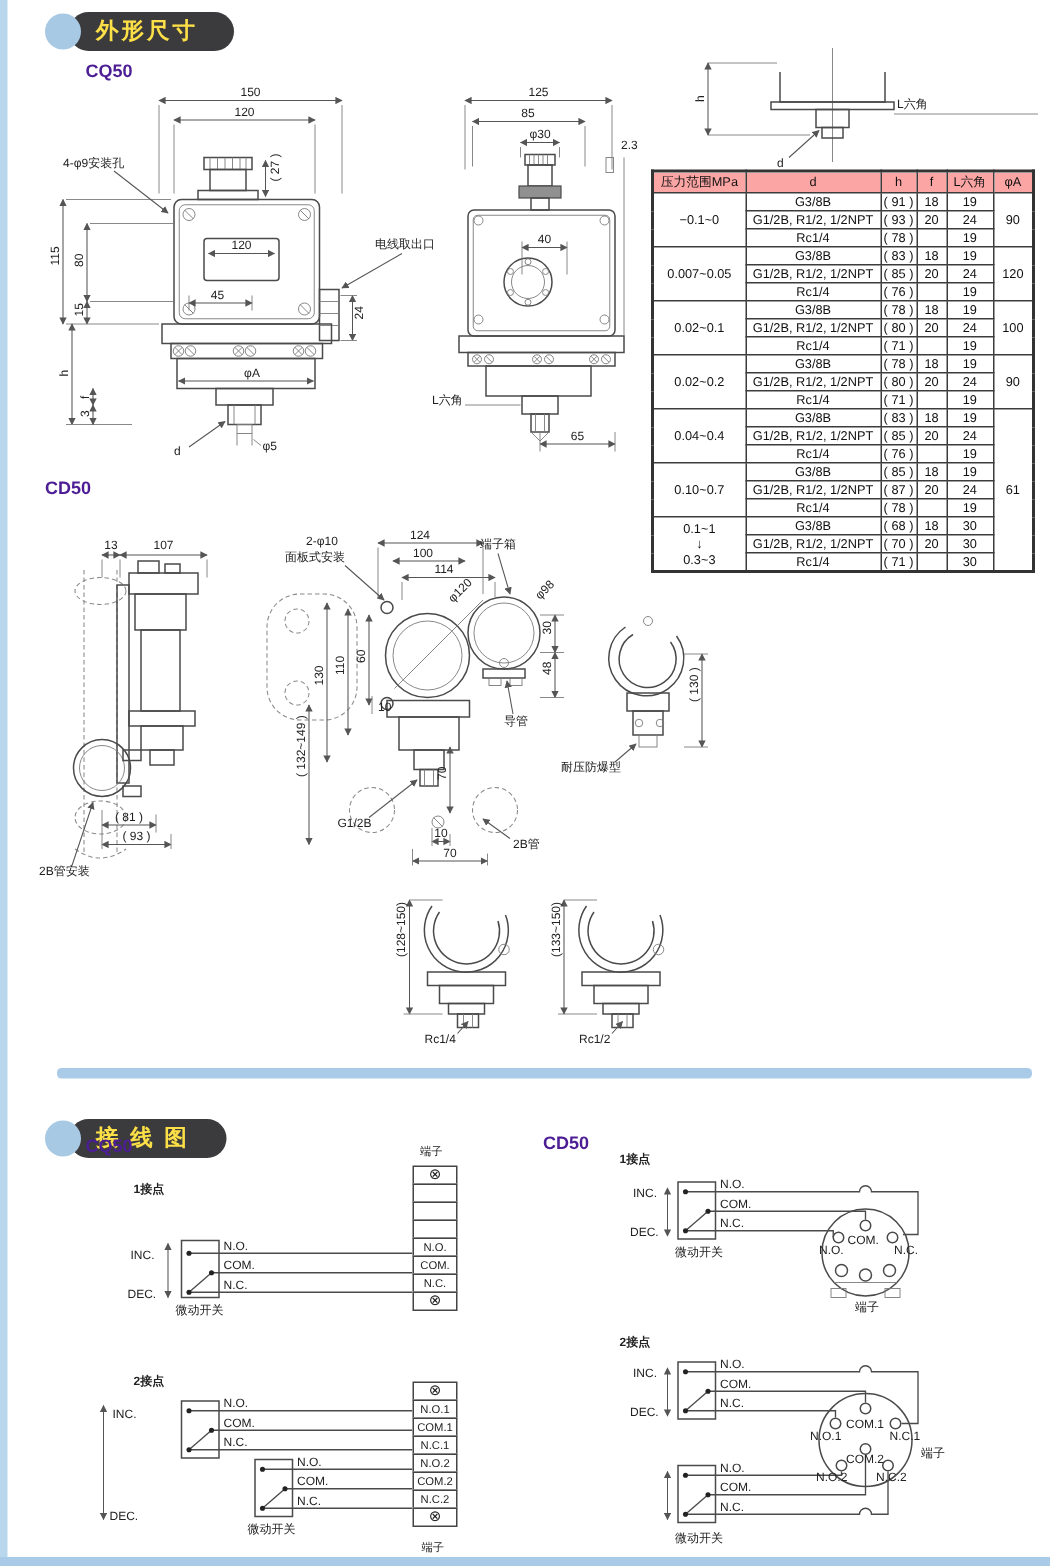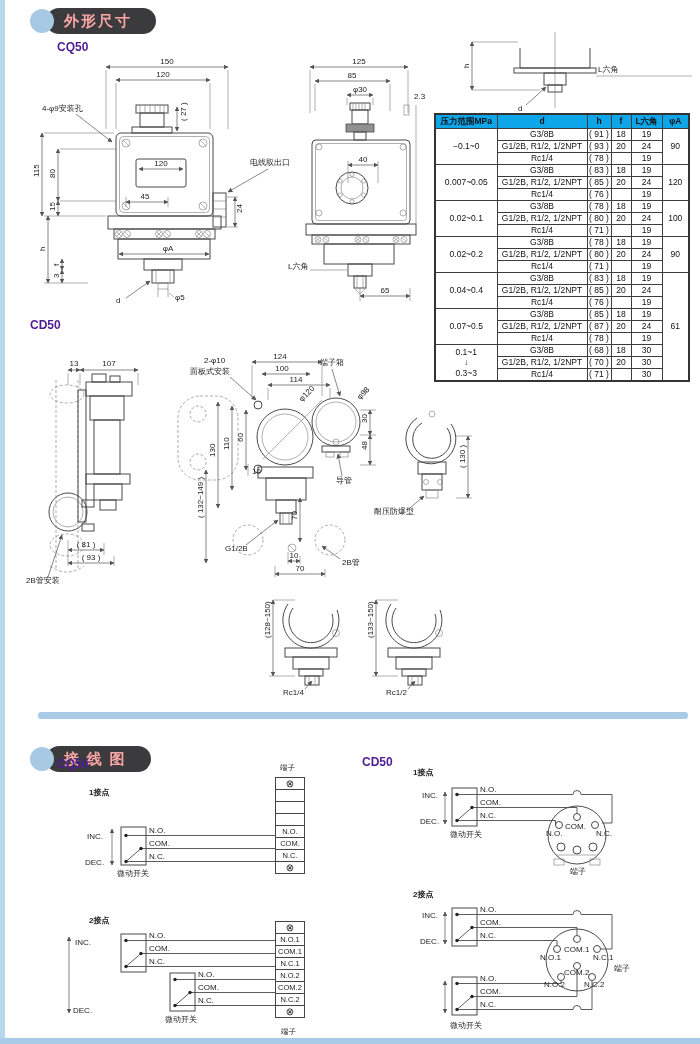--- a/index.html
+++ b/index.html
@@ -2,21 +2,21 @@
 <html><head>
 <meta charset="utf-8">
 <style>
   html,body{margin:0;padding:0;background:#e8eef4;}
   .page{position:relative;width:700px;height:1044px;background:#fff;overflow:hidden;
         font-family:"Liberation Sans",sans-serif;color:#222;}
   .edge-left{position:absolute;left:0;top:0;width:5px;height:100%;background:#b9d7ec;}
   .edge-bottom{position:absolute;left:0;bottom:0;width:100%;height:6px;background:#aacbe8;}
   .divider{position:absolute;left:38px;top:712px;width:650px;height:7px;background:#aacbe8;border-radius:3px;}
   .badge{position:absolute;height:26px;}
-  .badge .pill{display:inline-block;background:#3b3b3d;color:#fca5a5;font-weight:bold;font-size:15px;
+  .badge .pill{display:inline-block;background:#3b3b3d;color:#fde047;font-weight:bold;font-size:15px;
                line-height:26px;padding:0 24px 0 18px;border-radius:13px;letter-spacing:2px;}
   .badge .dot{position:absolute;left:-16px;top:1px;width:24px;height:24px;border-radius:50%;
               background:#a8c9e4;}
   .mlabel{position:absolute;font-size:12px;font-weight:bold;color:#4c1d95;}
   svg{position:absolute;overflow:visible;}
   .ln{stroke:#4a4a4a;stroke-width:1;fill:none;}
   .thin{stroke:#7a7a7a;stroke-width:0.6;fill:none;}
   .dash{stroke:#8a8a8a;stroke-width:0.7;fill:none;stroke-dasharray:3 2;}
   .dim{stroke:#555;stroke-width:0.7;fill:none;marker-start:url(#ah);marker-end:url(#ah);}
   .dimx{stroke:#555;stroke-width:0.7;fill:none;marker-end:url(#ah);}
@@ -24,21 +24,21 @@
   .nd{fill:#222;stroke:none;}
   text.t{font-size:8px;fill:#222;font-family:"Liberation Sans",sans-serif;}
   .tc{text-anchor:middle;}
   .f7{font-size:7px;}.f75{font-size:7.5px;}.f65{font-size:6.5px;}
   .bold{font-weight:bold;font-size:9px;}
   .grayfill{fill:#909090;stroke:#4a4a4a;stroke-width:0.8;}
   #dim-table{position:absolute;left:434px;top:113px;width:254px;border-collapse:collapse;
              font-size:8.5px;color:#111;background:#fff;table-layout:fixed;border:2px solid #333;}
   #dim-table th,#dim-table td{border:1px solid #3c3c3c;text-align:center;padding:0;height:11px;
              line-height:10.5px;overflow:hidden;white-space:nowrap;font-weight:normal;}
-  #dim-table th{background:#0ea5e9;height:13px;font-weight:bold;}
+  #dim-table th{background:#fca5a5;height:13px;}
   .tstrip{position:absolute;width:30px;box-sizing:border-box;}
   .tcell{box-sizing:border-box;height:13px;border:1px solid #444;margin-top:-1px;text-align:center;
          font-size:7.5px;line-height:11px;background:#fff;}
   .tcell:first-child{margin-top:0;}
   .tcell.sym{font-size:10px;line-height:11px;}
   .slabel{position:absolute;font-size:7.5px;color:#222;}
 </style>
 </head>
 <body>
 
@@ -335,21 +335,21 @@
           <td>20</td>
           <td>24</td>
         </tr>
         <tr>
           <td>Rc1/4</td>
           <td>( 76 )</td>
           <td></td>
           <td>19</td>
         </tr>
         <tr>
-          <td rowspan="3">0.07~0.5</td>
+          <td rowspan="3">0.10~0.7</td>
           <td>G3/8B</td>
           <td>( 85 )</td>
           <td>18</td>
           <td>19</td>
         </tr>
         <tr>
           <td>G1/2B, R1/2, 1/2NPT</td>
           <td>( 87 )</td>
           <td>20</td>
           <td>24</td>

